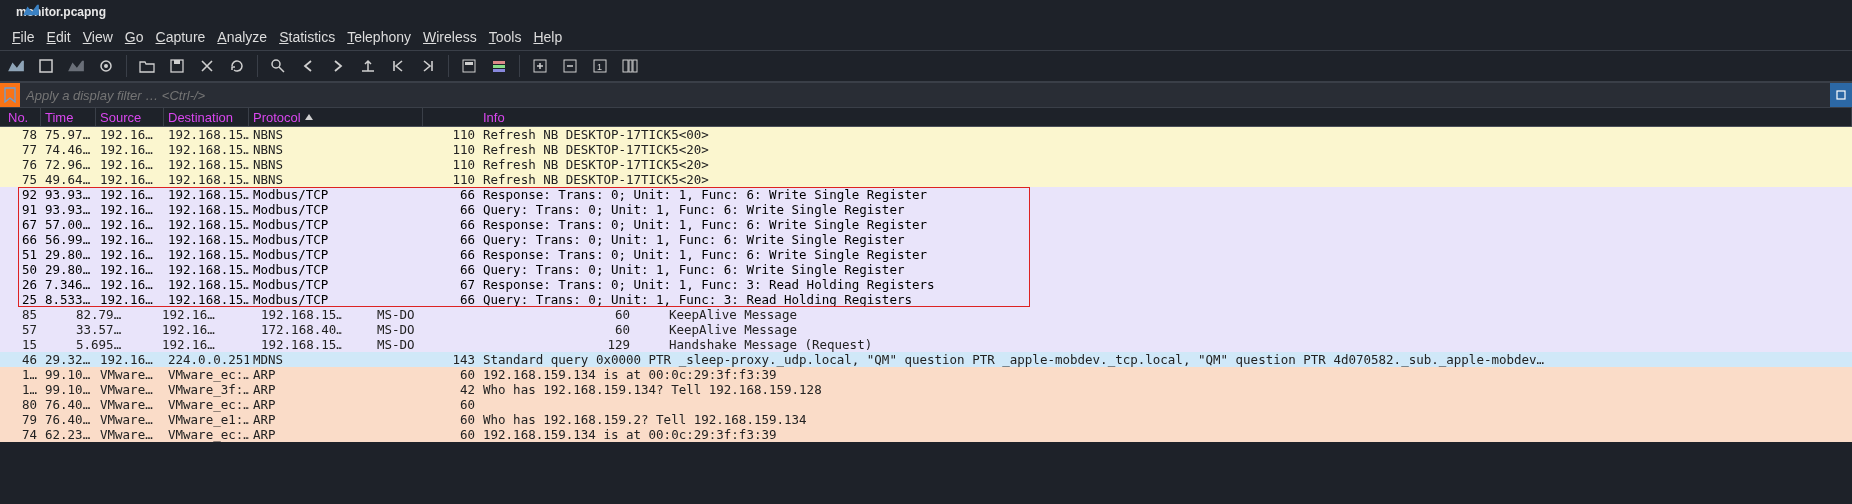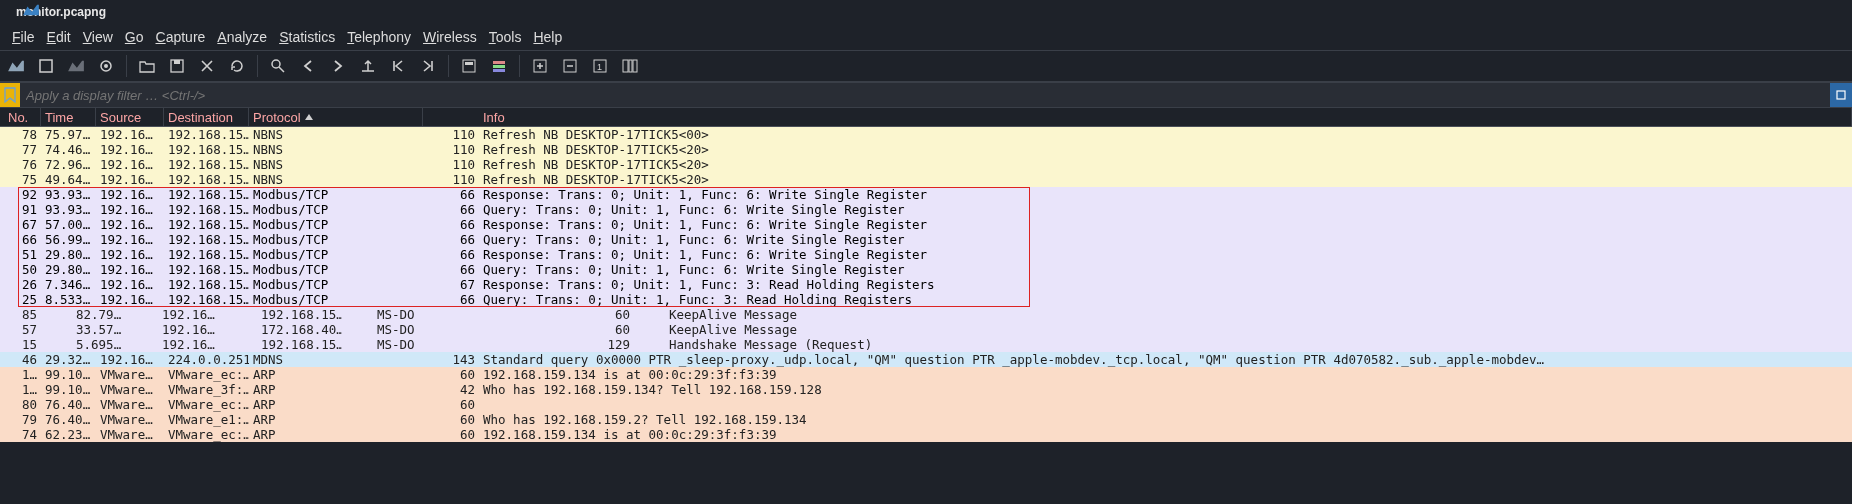--- a/index.html
+++ b/index.html
@@ -55,21 +55,21 @@
   }
   .tb-btn {
     width: 24px; height: 24px;
     display: flex; align-items: center; justify-content: center;
     color: #cfcfcf;
     cursor: pointer;
   }
   .tb-sep { width: 1px; height: 22px; background: #3a3f48; margin: 0 2px; }
   
   .filterbar {
-    background: #eab308;
+    background: #f97316;
     height: 26px;
     display: flex;
     align-items: stretch;
     border-top: 1px solid #3a3f48;
     border-bottom: 1px solid #3a3f48;
   }
   .filterbar .book {
     width: 20px;
     display: flex; align-items: center; justify-content: center;
     color: #6aa0d8;
@@ -89,21 +89,21 @@
     background: #2c68a5;
     display: flex; align-items: center; justify-content: center;
     color: white;
   }
   
   .hdr {
     background: #1e2229;
     height: 19px;
     display: flex;
     align-items: center;
-    color: #fca5a5;
+    color: #d946ef;
     font-size: 13px;
     border-bottom: 1px solid #4a4f58;
   }
   .hdr > div { padding: 0 4px; border-right: 1px solid #3a3f48; height:100%; display:flex; align-items:center; overflow:hidden; white-space:nowrap; }
   .hdr .protosort::after {
     content:""; display:inline-block; margin-left:4px;
     border-left:4px solid transparent; border-right:4px solid transparent;
     border-bottom:6px solid #d0d0d0;
   }
   

